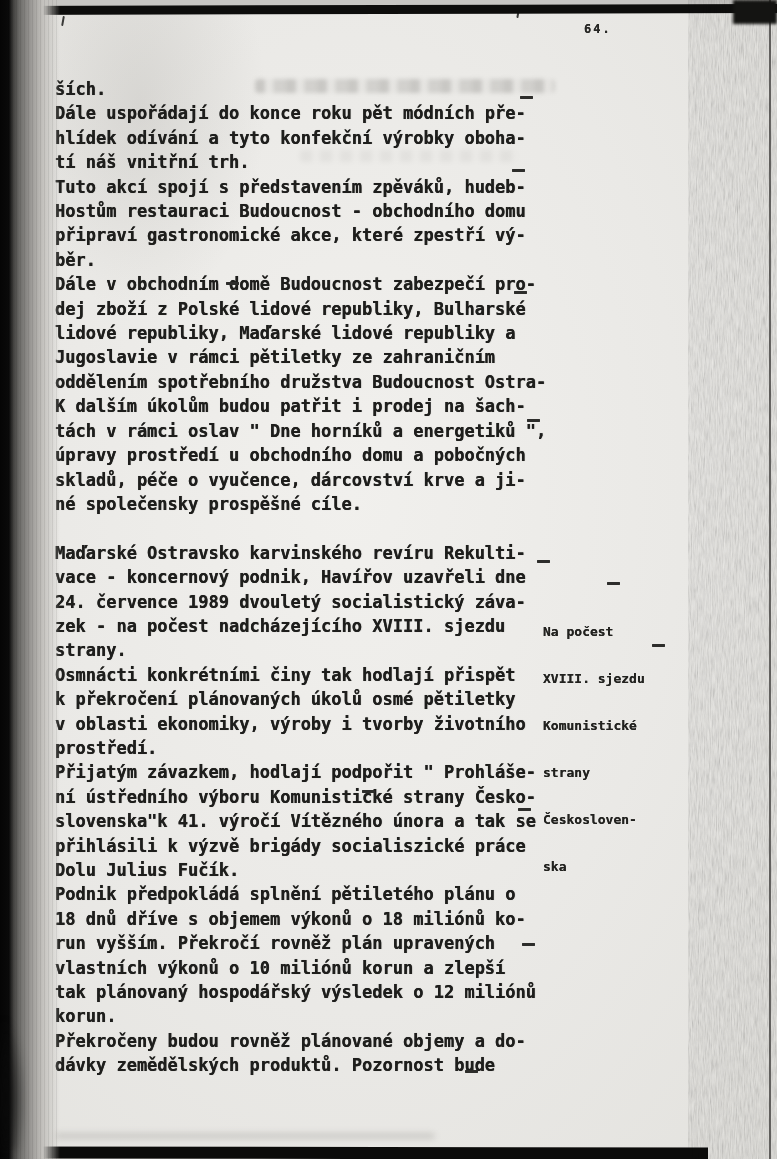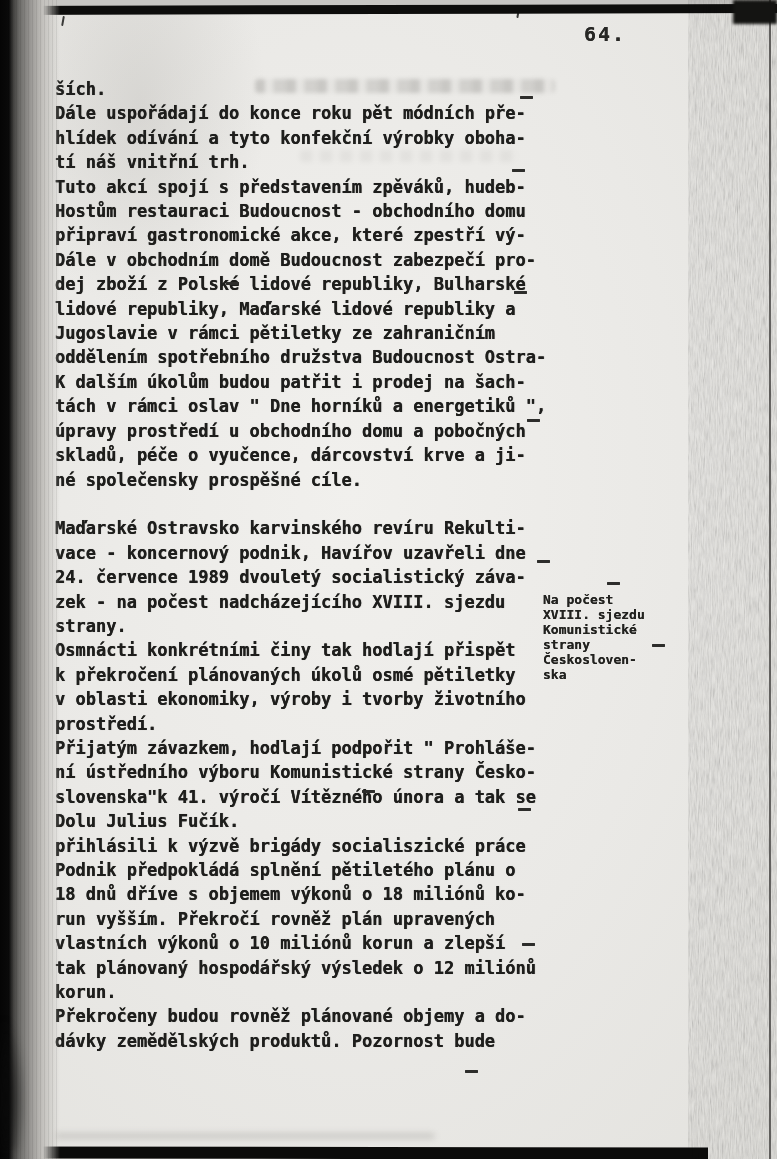--- a/index.html
+++ b/index.html
@@ -25,28 +25,28 @@
     position:absolute;left:688px;top:0;bottom:0;width:89px;
     background:
       linear-gradient(180deg, rgba(0,0,0,.55) 0px, rgba(0,0,0,.18) 28px, rgba(0,0,0,0) 90px, rgba(0,0,0,.14) 45%, rgba(0,0,0,.05) 70%, rgba(255,255,255,.30) 92%, rgba(255,255,255,.45) 100%),
       repeating-linear-gradient(90deg, rgba(0,0,0,.20) 0 1px, rgba(0,0,0,0) 1px 3px, rgba(0,0,0,.10) 3px 4px, rgba(255,255,255,.05) 4px 6px),
       linear-gradient(90deg, rgba(234,233,230,0) 0px, #a8a6a2 12px, #8e8c88 22px, #939ононone 0, #918f8b 46px, #7e7c78 64px, #6f6d6a 74px, #8a8885 89px);
   }
   .right-band .noise{position:absolute;inset:0;opacity:.5;mix-blend-mode:multiply;}
   .band-edge-line{position:absolute;left:769px;top:0;bottom:0;width:2px;background:rgba(35,34,32,.65);}
   .band-top-blotch{position:absolute;left:733px;top:0;width:44px;height:24px;background:#141412;filter:blur(1.5px);}
   
-  .page-number{position:absolute;left:584px;top:22px;font-size:20px;font-weight:700;letter-spacing:2px;color:#272725;
+  .page-number{position:absolute;left:584px;top:22px;font-size:12px;font-weight:700;letter-spacing:2px;color:#272725;
     text-shadow:0 0 .5px rgba(30,30,28,.9);}
   .body-text{position:absolute;left:55px;top:77px;width:510px;}
   .typed-line{height:24.42px;line-height:24.42px;font-size:17px;font-weight:700;color:#1e1e1c;white-space:pre;
     text-shadow:0 0 .5px rgba(25,25,23,.85), .4px .4px .8px rgba(25,25,23,.3);}
   .margin-note{position:absolute;left:543px;top:592px;width:120px;}
   .note-line{height:15px;line-height:15px;font-size:13px;font-weight:700;color:#22221f;white-space:pre;
-    text-shadow:0 0 .4px rgba(25,25,23,.85);}
+    text-shadow:0 0 .4px rgba(25,25,23,.85);margin-top:32px;}
   
   .smudge{position:absolute;border-radius:4px;pointer-events:none;}
   .smudge-a{left:255px;top:79px;width:300px;height:14px;opacity:.5;filter:blur(2.2px);
     background:repeating-linear-gradient(90deg,rgba(110,108,104,.55) 0 10px,rgba(110,108,104,.08) 10px 18px,rgba(110,108,104,.4) 18px 31px);}
   .smudge-b{left:300px;top:150px;width:220px;height:12px;opacity:.16;filter:blur(2.5px);
     background:repeating-linear-gradient(90deg,rgba(110,108,104,.5) 0 12px,rgba(110,108,104,.05) 12px 20px);}
   .smudge-c{left:55px;top:1133px;width:380px;height:6px;opacity:.3;filter:blur(3px);background:#8c8a86;}
   .dash{position:absolute;width:13px;height:2.5px;background:#2d2d2b;border-radius:1px;box-shadow:0 0 .5px rgba(30,30,28,.8);}
   .tick{position:absolute;width:2px;background:#3a3a38;transform:rotate(10deg);border-radius:1px;}
 </style>
@@ -60,20 +60,21 @@
   <div class="smudge smudge-c"></div>
 
   <div class="body-text">
       <div class="typed-line">ších.</div>
       <div class="typed-line">Dále uspořádají do konce roku pět módních pře-</div>
       <div class="typed-line">hlídek odívání a tyto konfekční výrobky oboha-</div>
       <div class="typed-line">tí náš vnitřní trh.</div>
       <div class="typed-line">Tuto akcí spojí s představením zpěváků, hudeb-</div>
       <div class="typed-line">Hostům restauraci Budoucnost - obchodního domu</div>
       <div class="typed-line">připraví gastronomické akce, které zpestří vý-</div>
+      <div class="typed-line">běr.</div>
       <div class="typed-line">Dále v obchodním domě Budoucnost zabezpečí pro-</div>
       <div class="typed-line">dej zboží z Polské lidové republiky, Bulharské</div>
       <div class="typed-line">lidové republiky, Maďarské lidové republiky a</div>
       <div class="typed-line">Jugoslavie v rámci pětiletky ze zahraničním</div>
       <div class="typed-line">oddělením spotřebního družstva Budoucnost Ostra-</div>
       <div class="typed-line">K dalším úkolům budou patřit i prodej na šach-</div>
       <div class="typed-line">tách v rámci oslav " Dne horníků a energetiků ",</div>
       <div class="typed-line">úpravy prostředí u obchodního domu a pobočných</div>
       <div class="typed-line">skladů, péče o vyučence, dárcovství krve a ji-</div>
       <div class="typed-line">né společensky prospěšné cíle.</div>
@@ -83,22 +84,22 @@
       <div class="typed-line">24. července 1989 dvouletý socialistický záva-</div>
       <div class="typed-line">zek - na počest nadcházejícího XVIII. sjezdu</div>
       <div class="typed-line">strany.</div>
       <div class="typed-line">Osmnácti konkrétními činy tak hodlají přispět</div>
       <div class="typed-line">k překročení plánovaných úkolů osmé pětiletky</div>
       <div class="typed-line">v oblasti ekonomiky, výroby i tvorby životního</div>
       <div class="typed-line">prostředí.</div>
       <div class="typed-line">Přijatým závazkem, hodlají podpořit " Prohláše-</div>
       <div class="typed-line">ní ústředního výboru Komunistické strany Česko-</div>
       <div class="typed-line">slovenska"k 41. výročí Vítězného února a tak se</div>
+      <div class="typed-line">přihlásili k výzvě brigády socialiszické práce</div>
       <div class="typed-line">Dolu Julius Fučík.</div>
-      <div class="typed-line">přihlásili k výzvě brigády socialiszické práce</div>
       <div class="typed-line">Podnik předpokládá splnění pětiletého plánu o</div>
       <div class="typed-line">18 dnů dříve s objemem výkonů o 18 miliónů ko-</div>
       <div class="typed-line">run vyšším. Překročí rovněž plán upravených</div>
       <div class="typed-line">vlastních výkonů o 10 miliónů korun a zlepší</div>
       <div class="typed-line">tak plánovaný hospodářský výsledek o 12 miliónů</div>
       <div class="typed-line">korun.</div>
       <div class="typed-line">Překročeny budou rovněž plánované objemy a do-</div>
       <div class="typed-line">dávky zemědělských produktů. Pozornost bude</div>
     </div>
 

